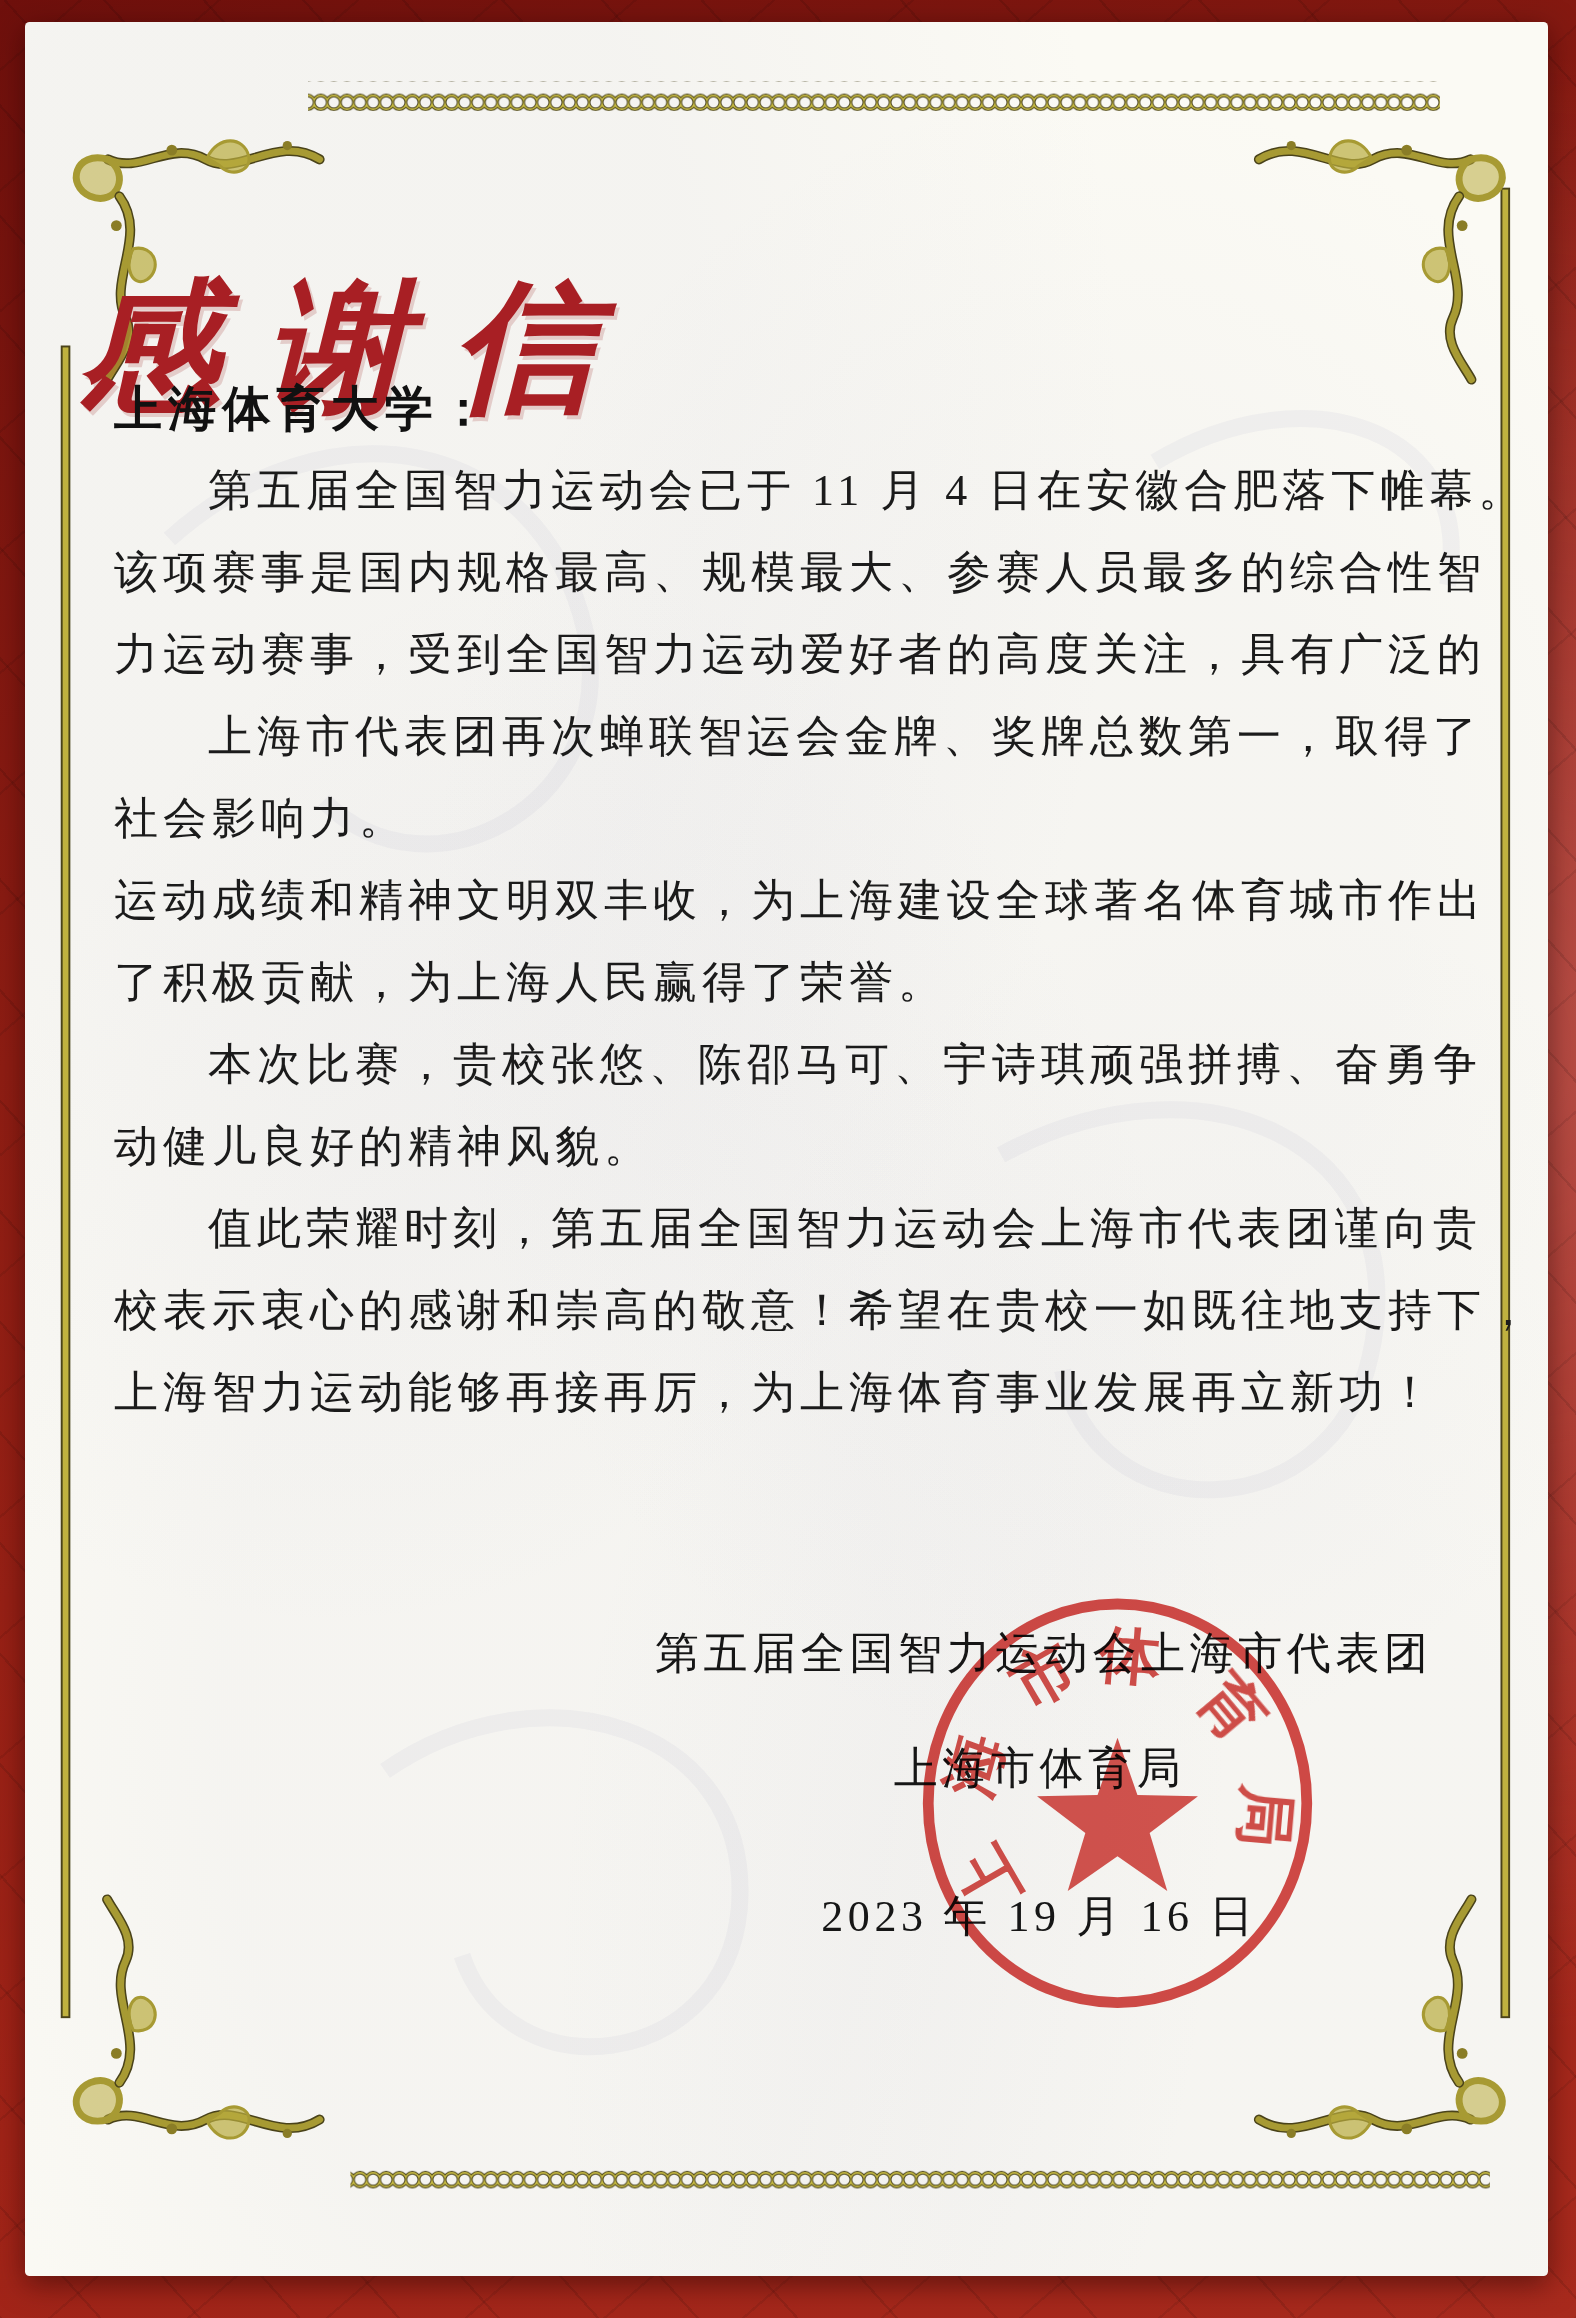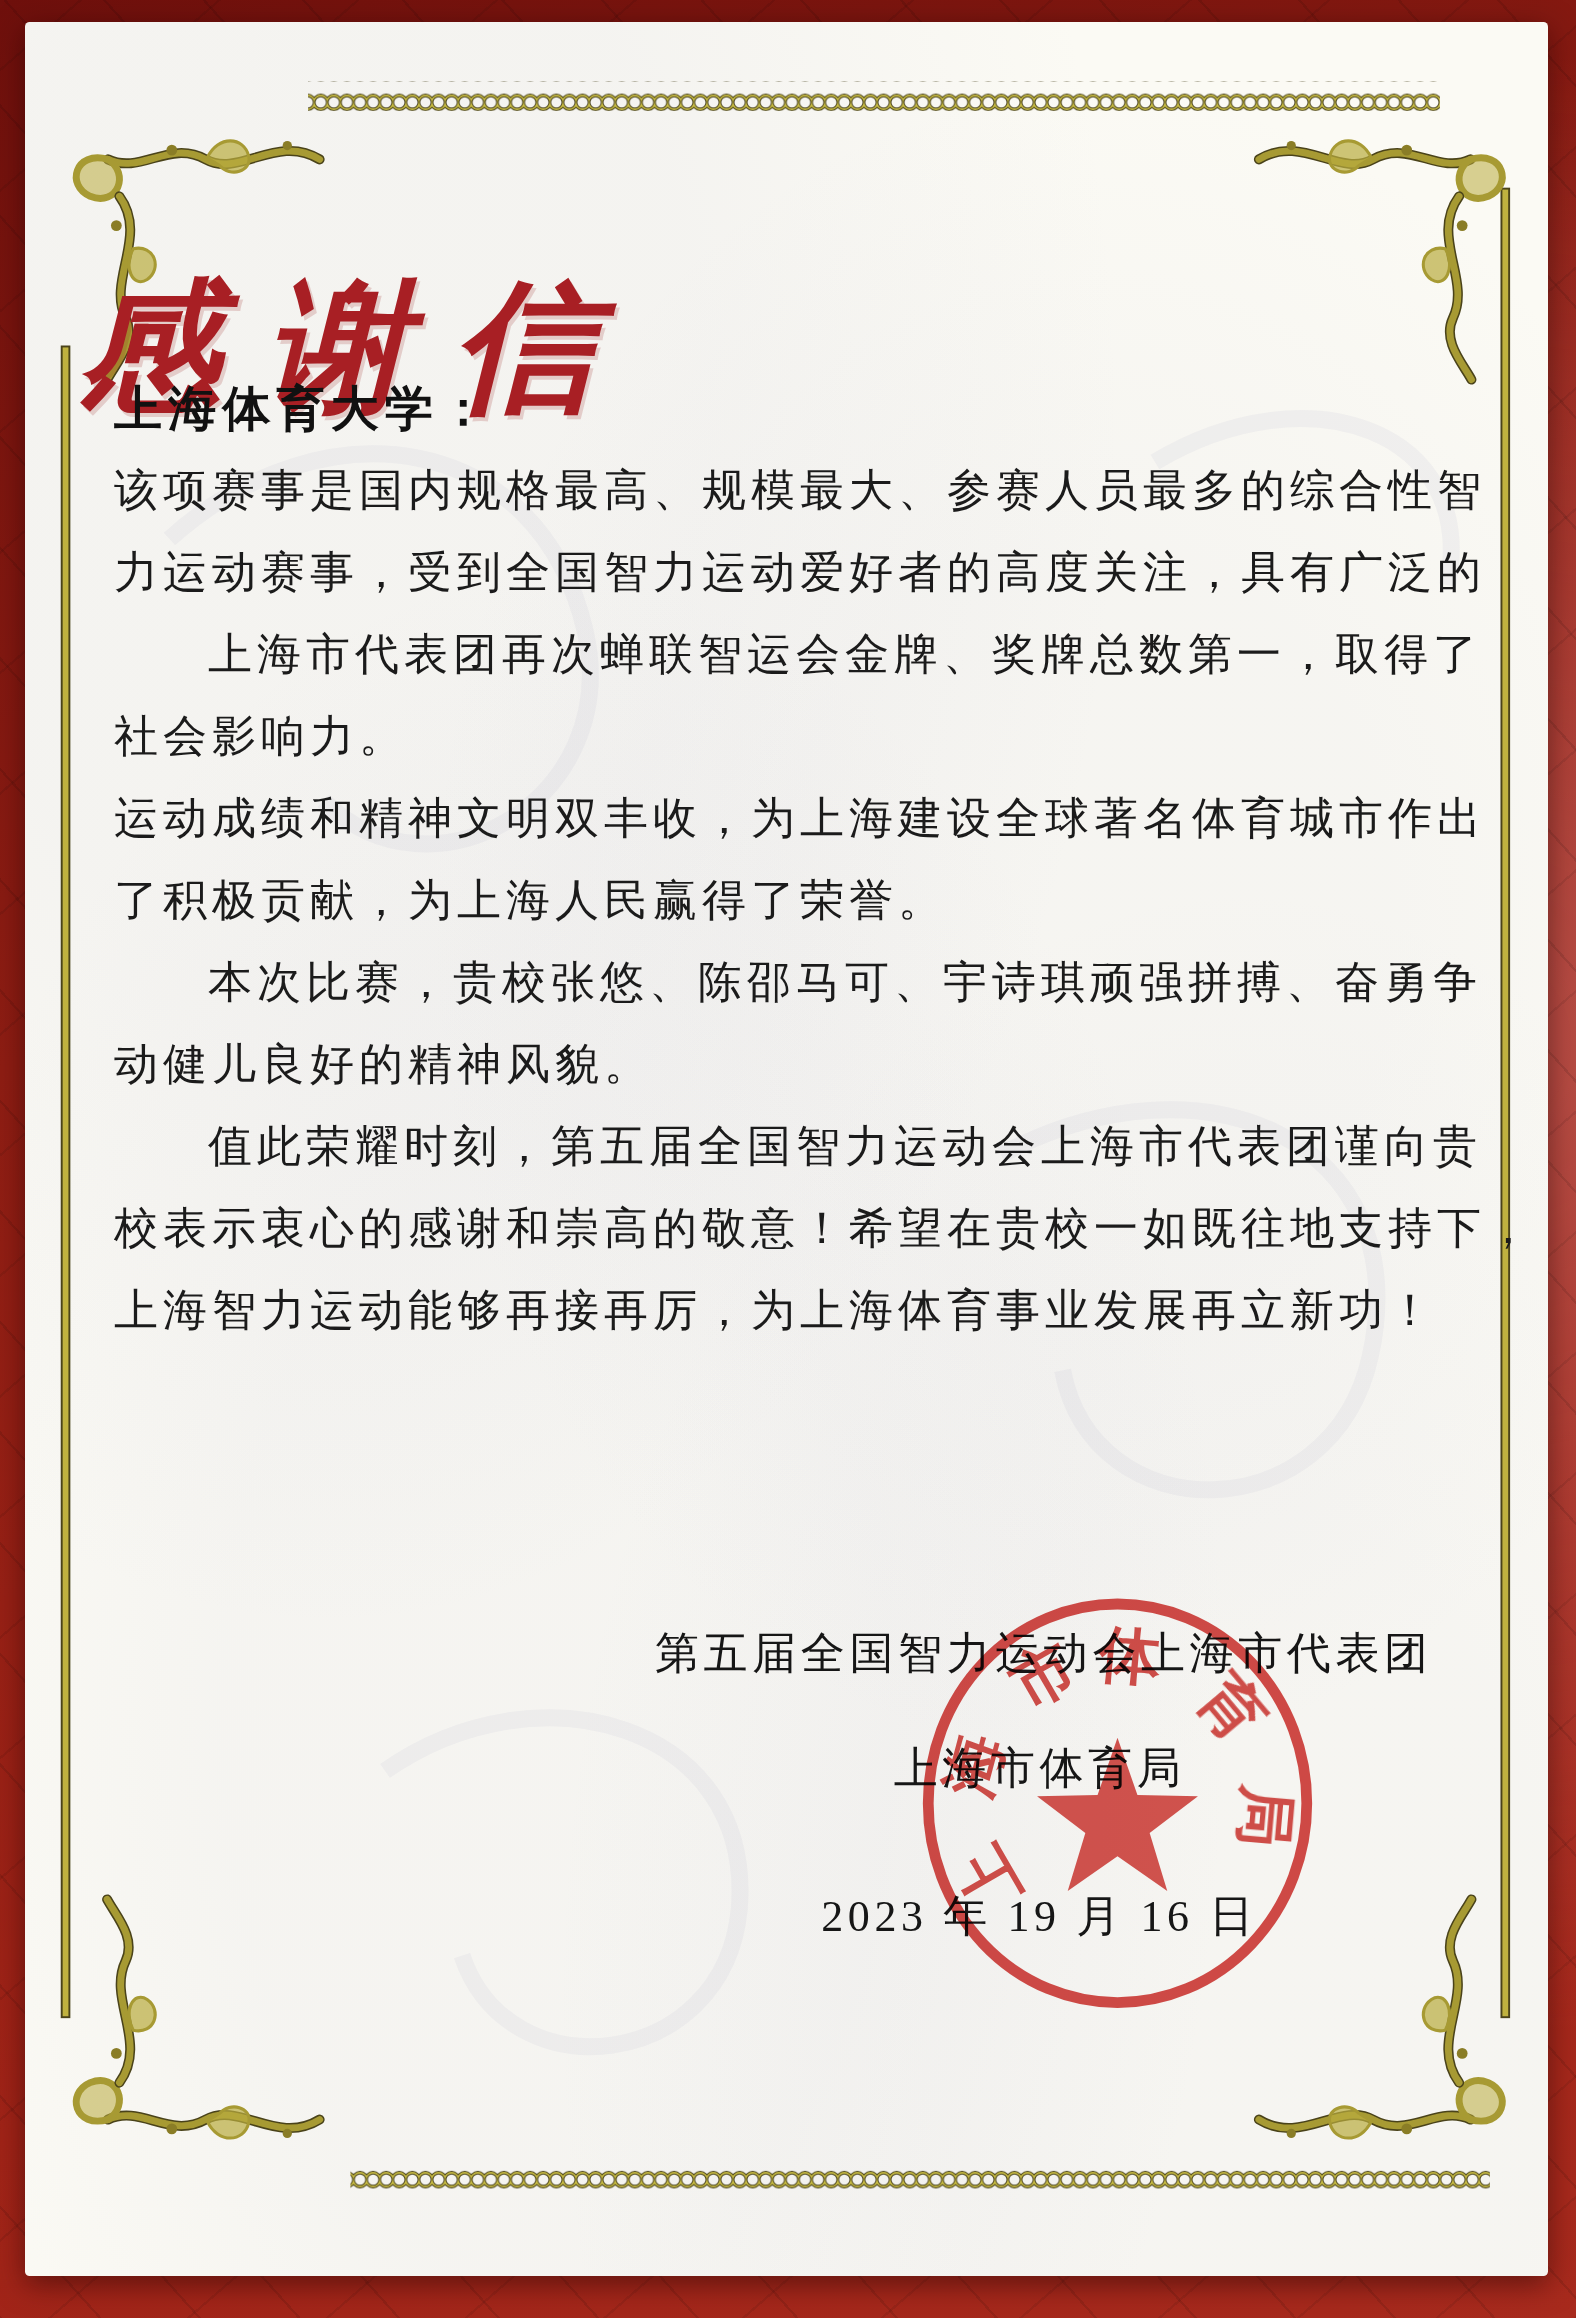--- a/index.html
+++ b/index.html
@@ -98,20 +98,21 @@
   <use href="#corner-flourish" transform="translate(1995,55) scale(-1,1)"></use>
   <use href="#corner-flourish" transform="translate(55,2905) scale(1,-1)"></use>
   <use href="#corner-flourish" transform="translate(1995,2905) scale(-1,-1)"></use>
 </svg>
 
 <h1 class="title">感谢信</h1>
 
 <div class="salutation">上海体育大学：</div>
 
 <div class="body-text">
+  <div class="line indent">第五届全国智力运动会已于 11 月 4 日在安徽合肥落下帷幕。</div>
   <div class="line">该项赛事是国内规格最高、规模最大、参赛人员最多的综合性智</div>
   <div class="line">力运动赛事，受到全国智力运动爱好者的高度关注，具有广泛的</div>
   <div class="line indent">上海市代表团再次蝉联智运会金牌、奖牌总数第一，取得了</div>
   <div class="line">社会影响力。</div>
   <div class="line">运动成绩和精神文明双丰收，为上海建设全球著名体育城市作出</div>
   <div class="line">了积极贡献，为上海人民赢得了荣誉。</div>
   <div class="line indent">本次比赛，贵校张悠、陈邵马可、宇诗琪顽强拼搏、奋勇争</div>
   <div class="line">动健儿良好的精神风貌。</div>
   <div class="line indent">值此荣耀时刻，第五届全国智力运动会上海市代表团谨向贵</div>
   <div class="line">校表示衷心的感谢和崇高的敬意！希望在贵校一如既往地支持下，</div>

